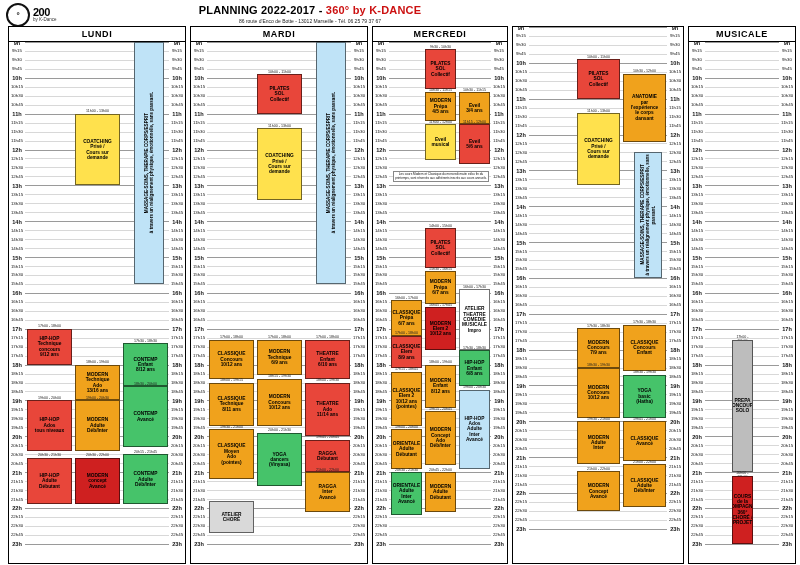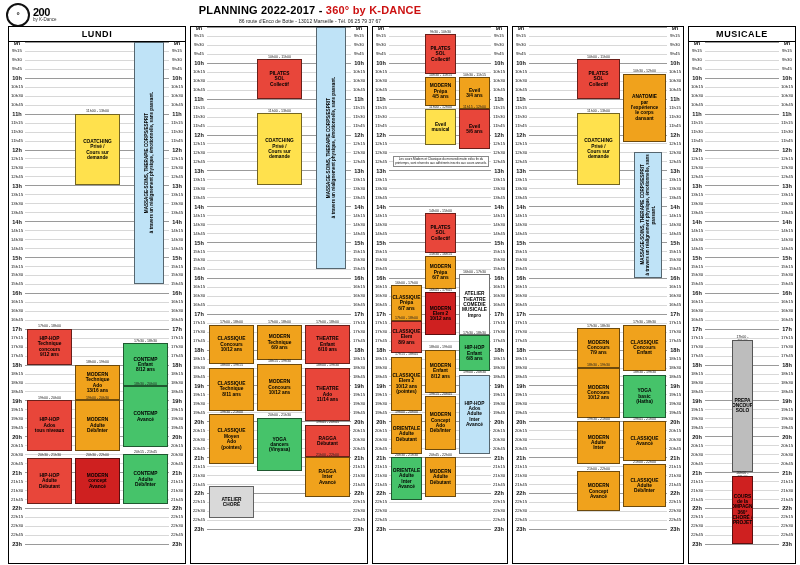--- a/index.html
+++ b/index.html
@@ -352,20 +352,21 @@
           </div>
           <div class="timelabel" style="left: 114px; width: 45px; top: 407.718px;">20h15 - 21h45</div>
           <div class="ev" style="top: 412.218px; height: 50.1831px; background: rgb(70, 195, 106); left: 114px; width: 45px;">
             <span class="tt">CONTEMP
 Adulte
 Déb/Inter</span>
           </div>
         </div>
       </div>
       <div class="day" style="left: 190px; width: 178px;">
+        <div class="day-head">MARDI</div>
         <div class="day-body">
           <div class="gridline hour" style="top: 0px;"></div>
           <div class="gridline" style="top: 8.96127px;"></div>
           <div class="gridline" style="top: 17.9225px;"></div>
           <div class="gridline" style="top: 26.8838px;"></div>
           <div class="gridline hour" style="top: 35.8451px;"></div>
           <div class="gridline" style="top: 44.8063px;"></div>
           <div class="gridline" style="top: 53.7676px;"></div>
           <div class="gridline" style="top: 62.7289px;"></div>
           <div class="gridline hour" style="top: 71.6901px;"></div>
@@ -612,20 +613,21 @@
 Inter
 Avancé</span>
           </div>
           <div class="ev" style="top: 458.817px; height: 32.2606px; background: rgb(217, 217, 217); left: 18px; width: 45px;">
             <span class="tt">ATELIER
 CHORÉ</span>
           </div>
         </div>
       </div>
       <div class="day" style="left: 372px; width: 136px;">
+        <div class="day-head">MERCREDI</div>
         <div class="day-body">
           <div class="gridline hour" style="top: 0px;"></div>
           <div class="gridline" style="top: 8.96127px;"></div>
           <div class="gridline" style="top: 17.9225px;"></div>
           <div class="gridline" style="top: 26.8838px;"></div>
           <div class="gridline hour" style="top: 35.8451px;"></div>
           <div class="gridline" style="top: 44.8063px;"></div>
           <div class="gridline" style="top: 53.7676px;"></div>
           <div class="gridline" style="top: 62.7289px;"></div>
           <div class="gridline hour" style="top: 71.6901px;"></div>

